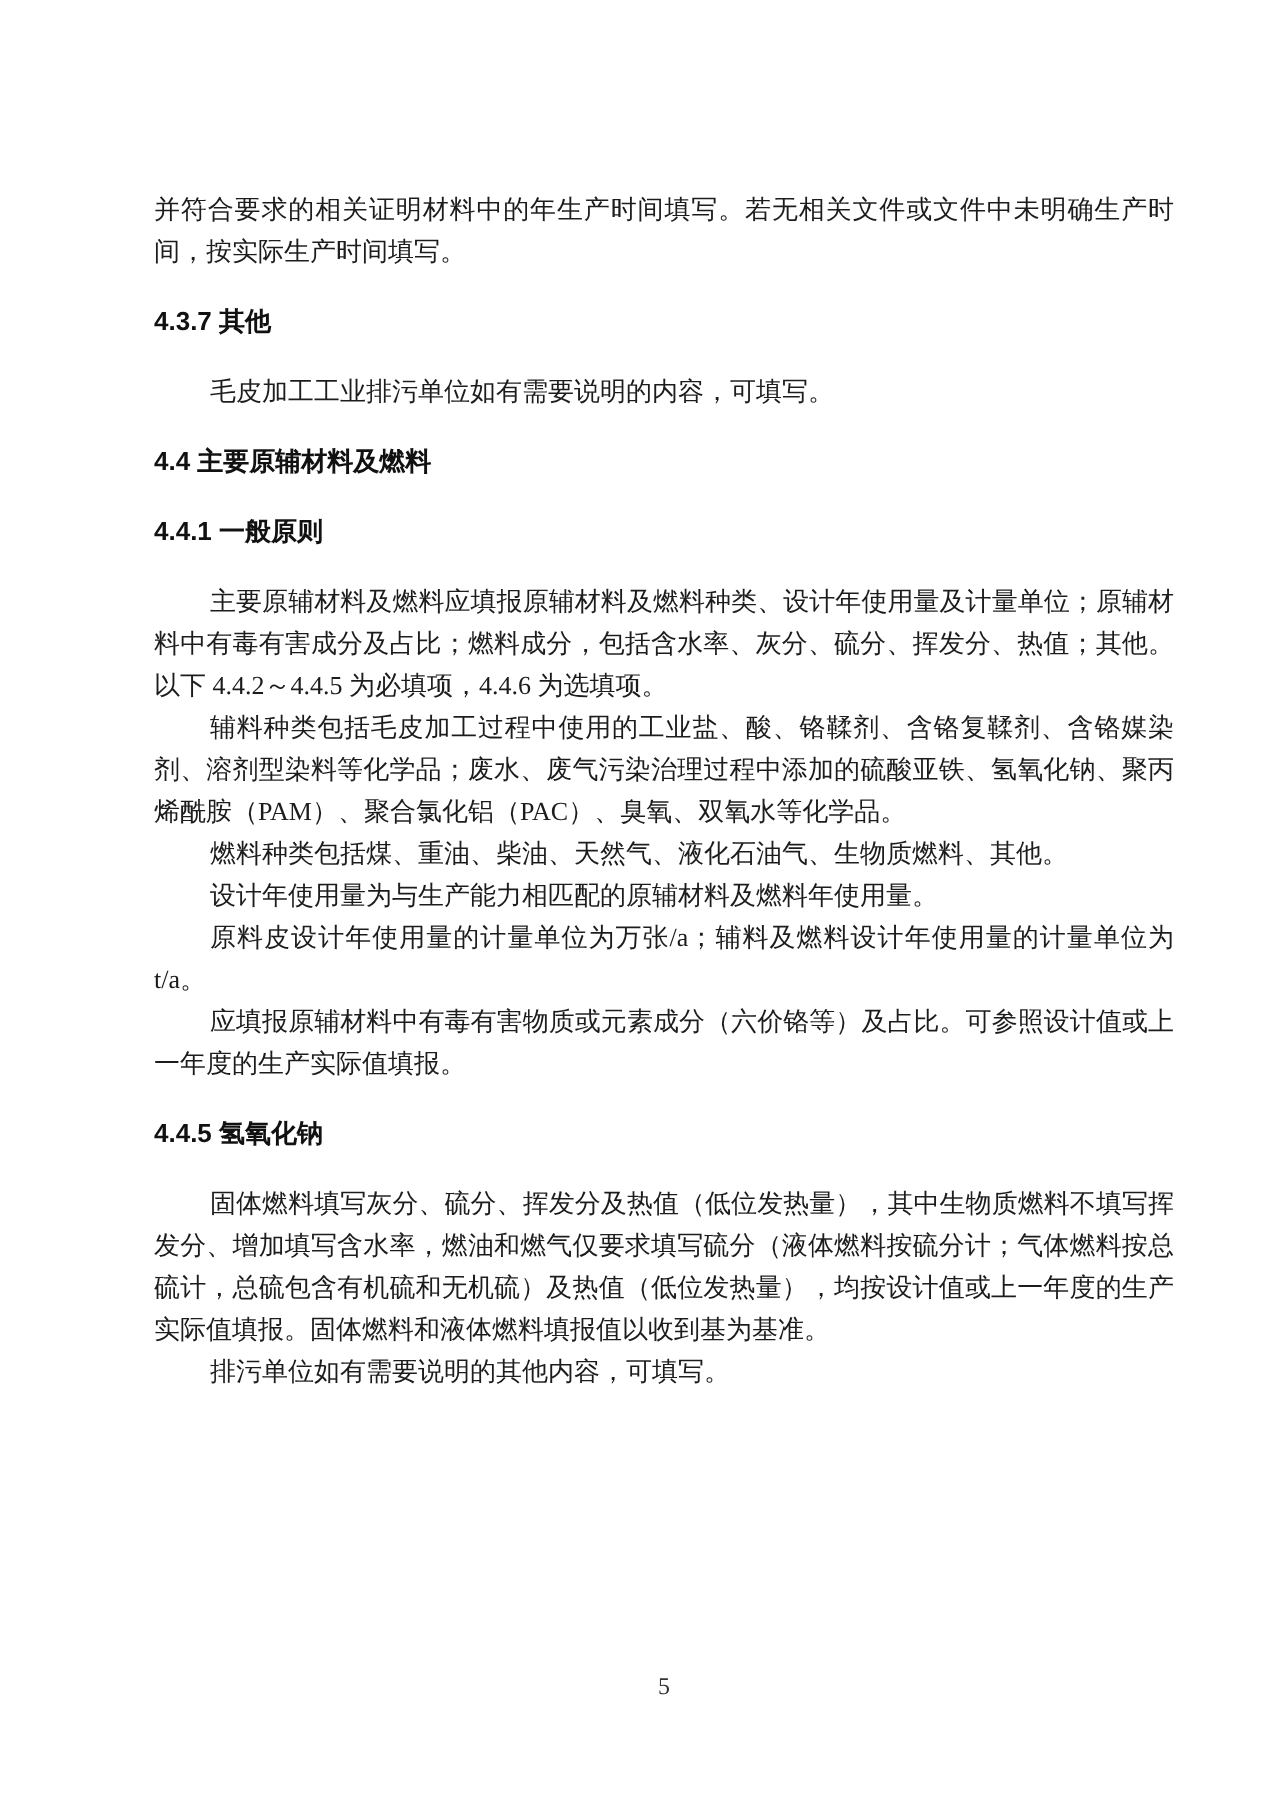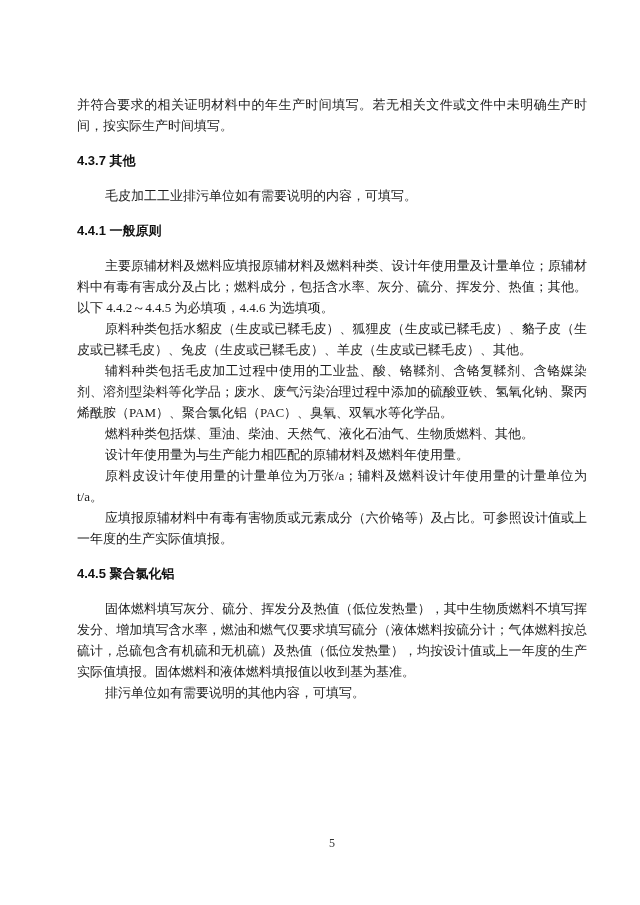--- a/index.html
+++ b/index.html
@@ -55,26 +55,26 @@
   }
 </style>
 </head>
 <body>
 
 <div class="page">
   <div class="doc-body">
       <p class="para">并符合要求的相关证明材料中的年生产时间填写。若无相关文件或文件中未明确生产时间，按实际生产时间填写。</p>
       <h3 class="heading">4.3.7 其他</h3>
       <p class="para indent">毛皮加工工业排污单位如有需要说明的内容，可填写。</p>
+      <h3 class="heading">4.4 主要原辅材料及燃料</h3>
       <h3 class="heading">4.4.1 一般原则</h3>
       <p class="para indent">主要原辅材料及燃料应填报原辅材料及燃料种类、设计年使用量及计量单位；原辅材料中有毒有害成分及占比；燃料成分，包括含水率、灰分、硫分、挥发分、热值；其他。以下 4.4.2～4.4.5 为必填项，4.4.6 为选填项。</p>
-      <p class="para indent">原料种类包括水貂皮（生皮或已鞣毛皮）、狐狸皮（生皮或已鞣毛皮）、貉子皮（生皮或已鞣毛皮）、兔皮（生皮或已鞣毛皮）、羊皮（生皮或已鞣毛皮）、其他。</p>
       <p class="para indent">辅料种类包括毛皮加工过程中使用的工业盐、酸、铬鞣剂、含铬复鞣剂、含铬媒染剂、溶剂型染料等化学品；废水、废气污染治理过程中添加的硫酸亚铁、氢氧化钠、聚丙烯酰胺（PAM）、聚合氯化铝（PAC）、臭氧、双氧水等化学品。</p>
       <p class="para indent">燃料种类包括煤、重油、柴油、天然气、液化石油气、生物质燃料、其他。</p>
       <p class="para indent">设计年使用量为与生产能力相匹配的原辅材料及燃料年使用量。</p>
       <p class="para indent">原料皮设计年使用量的计量单位为万张/a；辅料及燃料设计年使用量的计量单位为 t/a。</p>
       <p class="para indent">应填报原辅材料中有毒有害物质或元素成分（六价铬等）及占比。可参照设计值或上一年度的生产实际值填报。</p>
-      <h3 class="heading">4.4.5 聚合氯化铝</h3>
+      <h3 class="heading">4.4.5 氢氧化钠</h3>
       <p class="para indent">固体燃料填写灰分、硫分、挥发分及热值（低位发热量），其中生物质燃料不填写挥发分、增加填写含水率，燃油和燃气仅要求填写硫分（液体燃料按硫分计；气体燃料按总硫计，总硫包含有机硫和无机硫）及热值（低位发热量），均按设计值或上一年度的生产实际值填报。固体燃料和液体燃料填报值以收到基为基准。</p>
       <p class="para indent">排污单位如有需要说明的其他内容，可填写。</p>
     </div>
   <div class="page-number">5</div>
 </div>
 
 </body></html>

